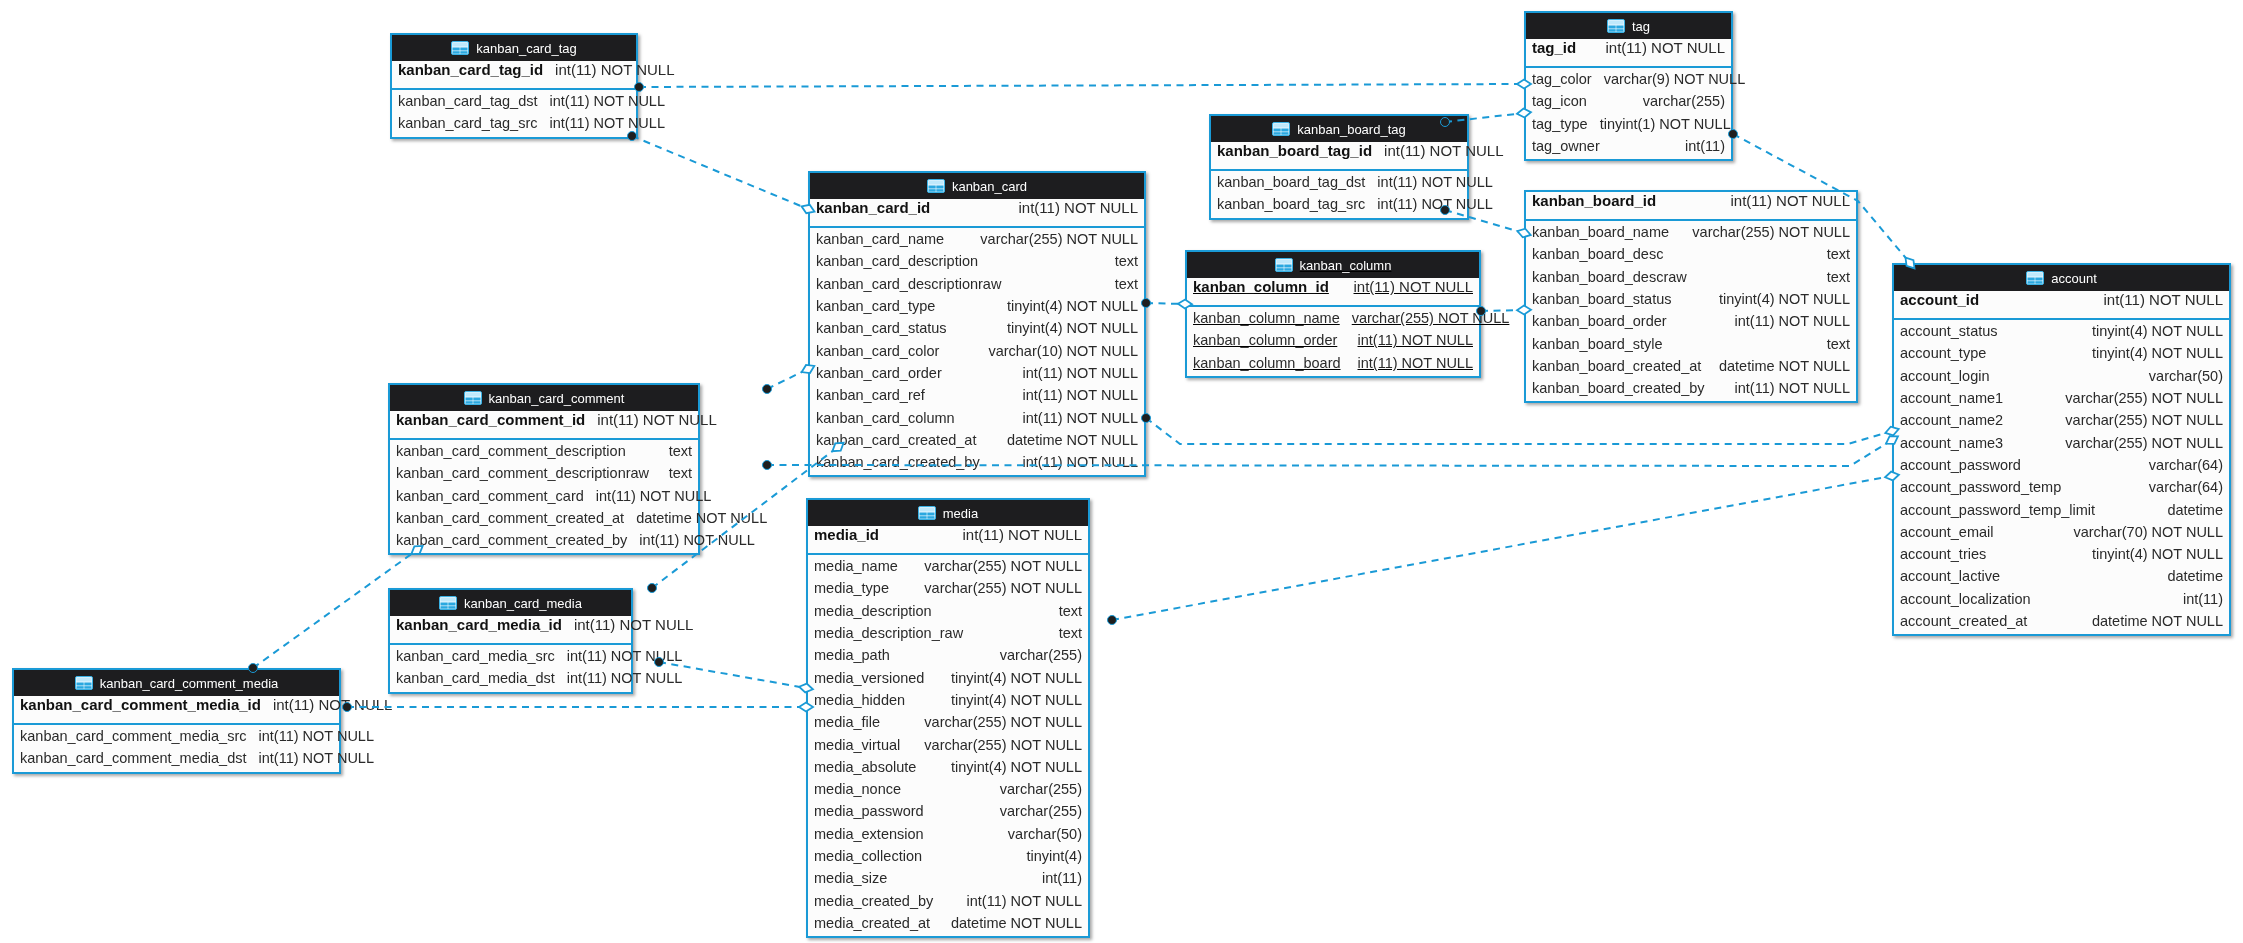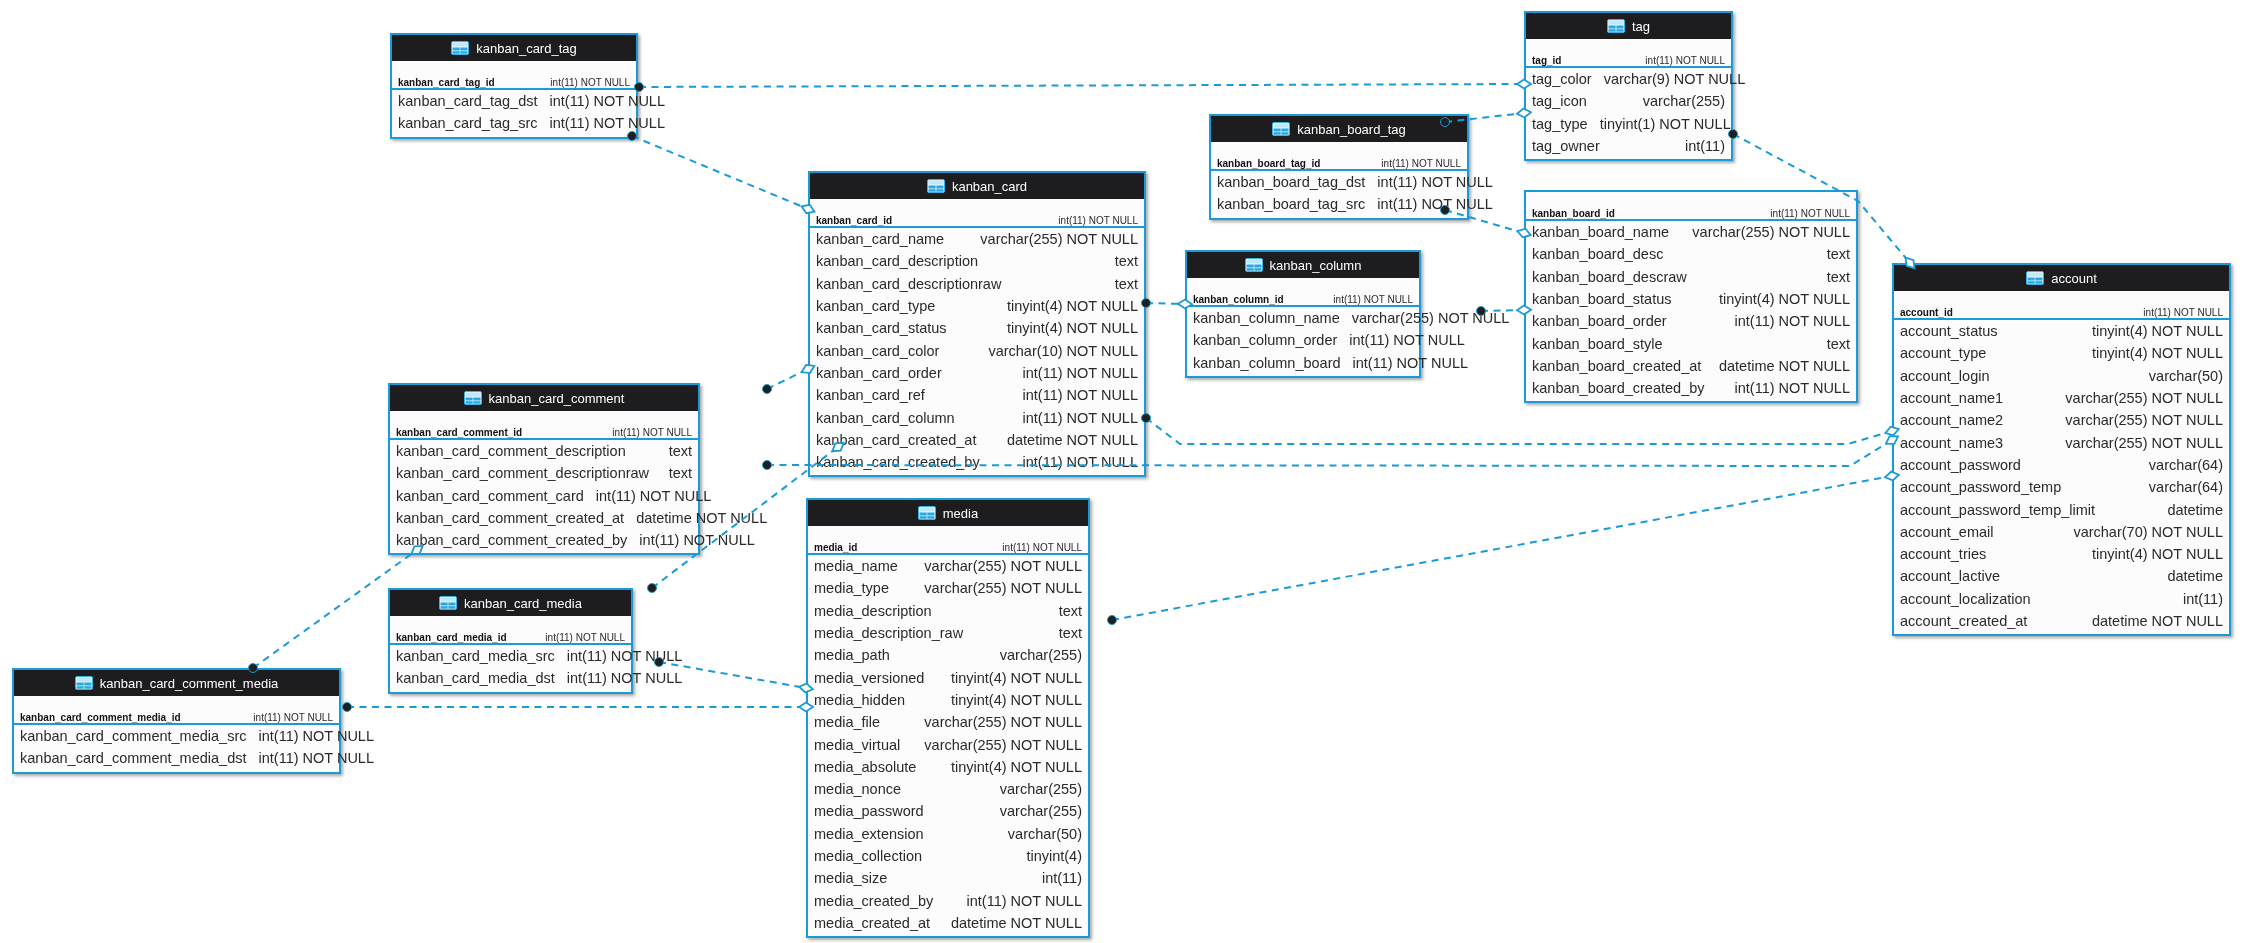--- a/index.html
+++ b/index.html
@@ -32,23 +32,23 @@
     gap:7px;
     font-size:13px;
     white-space:nowrap;
   }
   .tbl-icon{display:flex;align-items:center;}
   .pk-row{
     height:27px;
     border-bottom:2px solid var(--accent);
     display:flex;
     justify-content:space-between;
-    align-items:flex-end;
+    align-items:flex-start;
     padding:0 6px;
-    font-size:10px;
+    font-size:15px;
     background:var(--table-bg);
   }
   .pk-row .col-name{font-weight:bold;color:var(--pk-text);}
   .pk-row .col-type{color:var(--text);}
   .col-row{
     height:22.3px;
     display:flex;
     justify-content:space-between;
     align-items:center;
     padding:0 6px;
@@ -312,21 +312,21 @@
         <div class="col-row">
     <span class="col-name">kanban_board_created_at</span>
     <span class="col-type">datetime NOT NULL</span>
   </div>
         <div class="col-row">
     <span class="col-name">kanban_board_created_by</span>
     <span class="col-type">int(11) NOT NULL</span>
   </div>
       </div>
   </div>
-    <div class="table" style="left: 1185px; top: 250px; width: 236px;">
+    <div class="table" style="left: 1185px; top: 250px; width: 296px; text-decoration: underline;">
     <div class="tbl-header">
       <span class="tbl-icon">
         <svg viewBox="0 0 18 14" width="18" height="14" aria-hidden="true">
           <rect x="0.5" y="0.5" width="17" height="13" rx="1.5" fill="#e8f7fe" stroke="#39b1e4"></rect>
           <rect x="1.5" y="1.5" width="15" height="4" fill="#bfe9fb"></rect>
           <rect x="1.5" y="6.5" width="7.2" height="3" fill="#2aa8e0"></rect>
           <rect x="9.3" y="6.5" width="7.2" height="3" fill="#2aa8e0"></rect>
           <rect x="1.5" y="10.2" width="7.2" height="2.5" fill="#2aa8e0"></rect>
           <rect x="9.3" y="10.2" width="7.2" height="2.5" fill="#2aa8e0"></rect>
         </svg>

